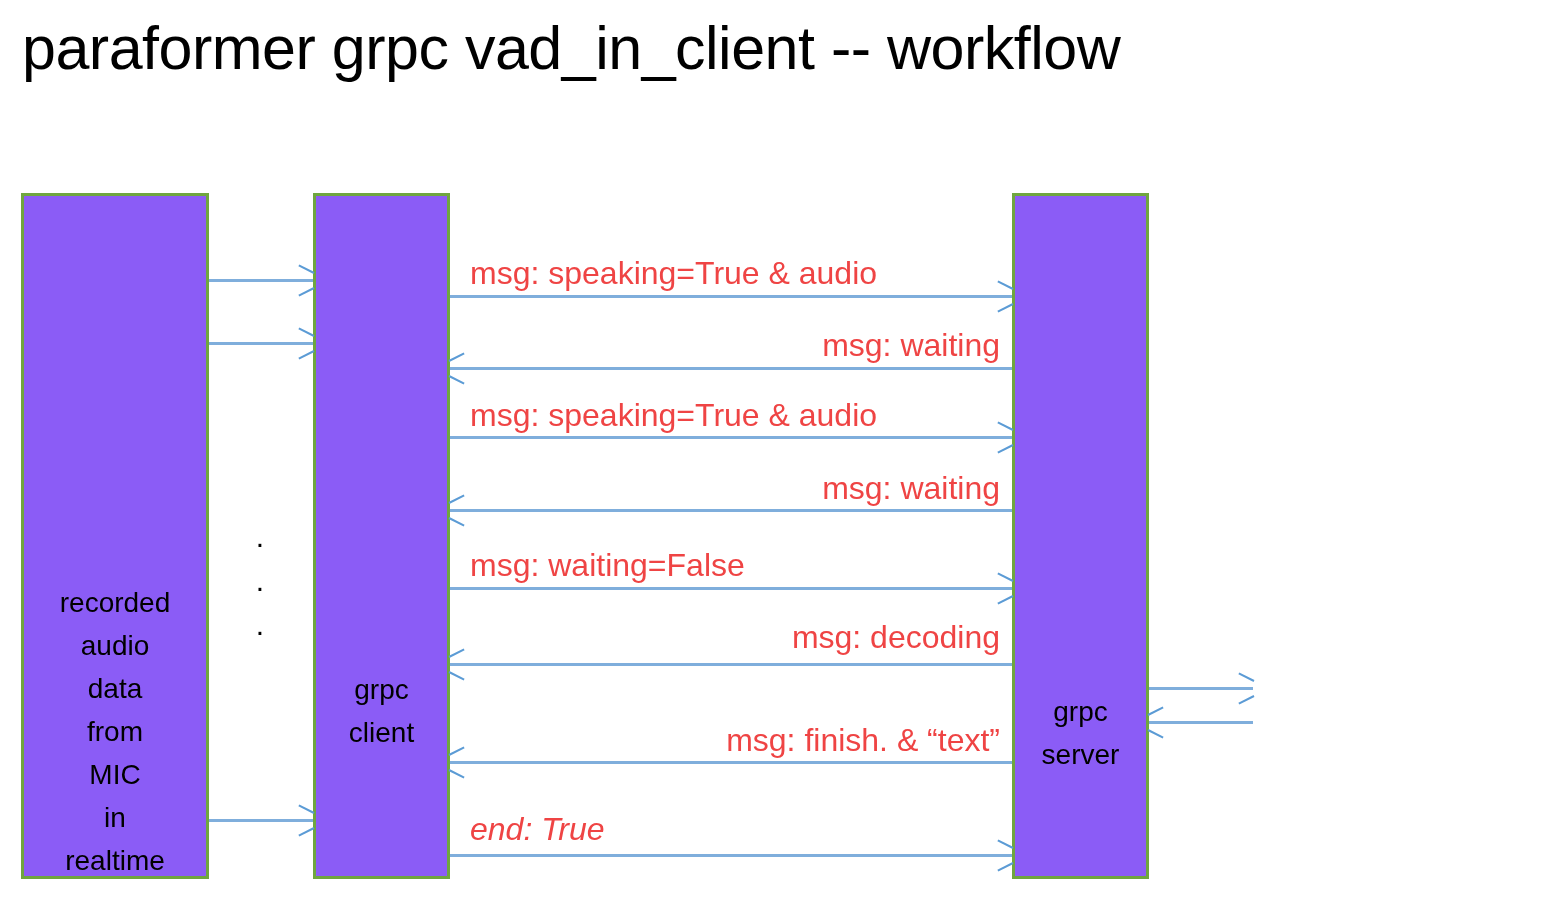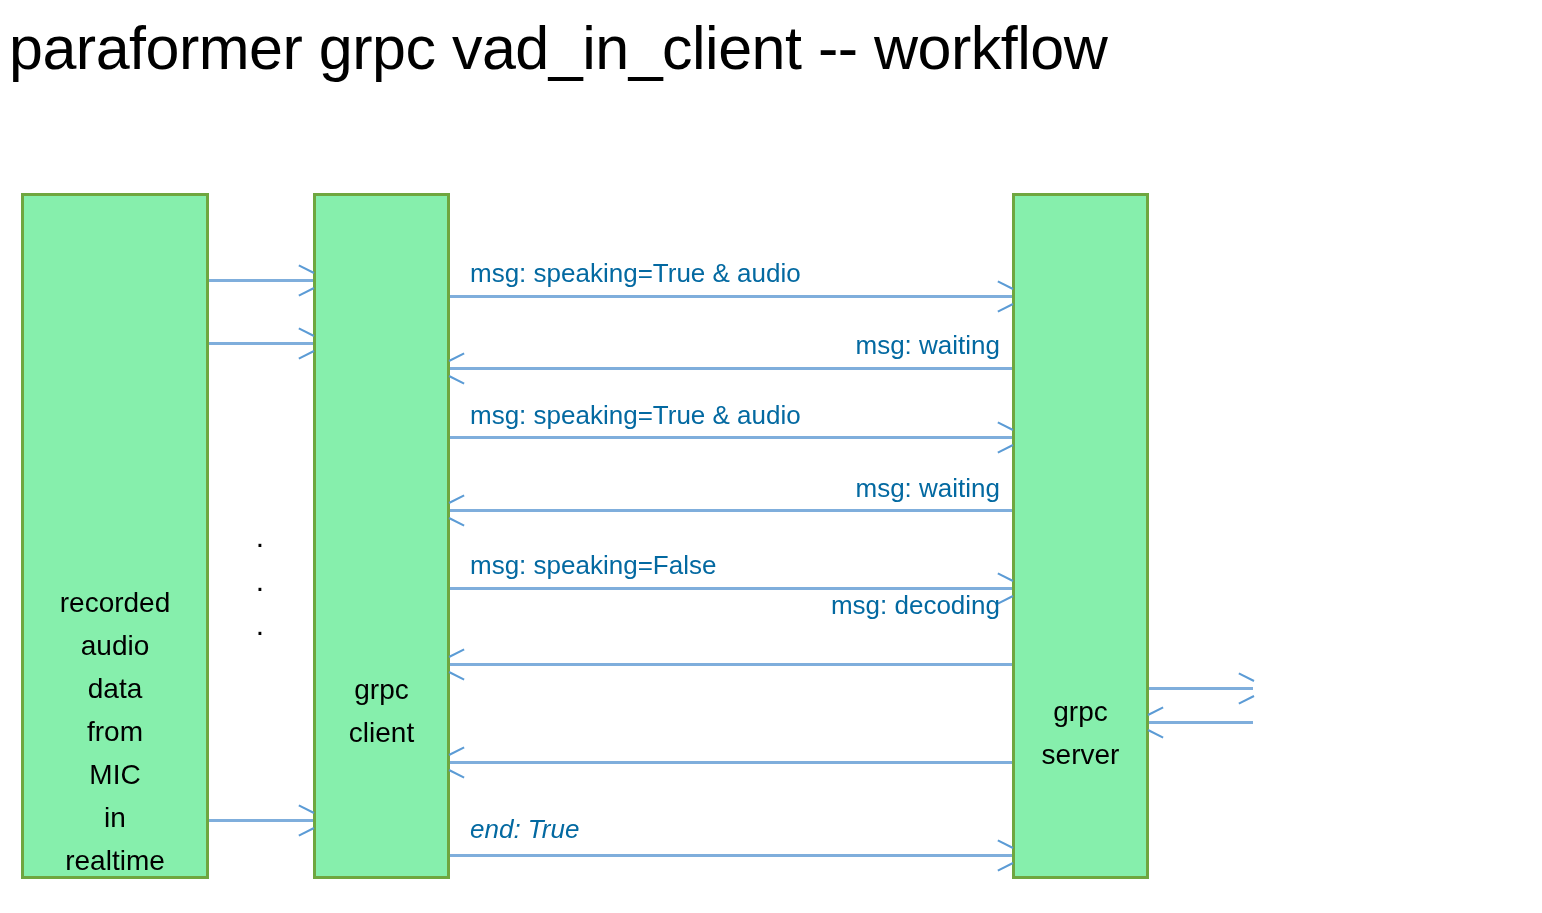--- a/index.html
+++ b/index.html
@@ -13,33 +13,33 @@
   }
   #canvas {
     position: relative;
     width: 1542px;
     height: 913px;
     background: #ffffff;
     overflow: hidden;
   }
   #diagram-title {
     position: absolute;
-    left: 9px;
+    left: 22px;
     top: 18px;
     font-size: 61px;
     line-height: 1.0;
     letter-spacing: -0.5px;
     color: #000000;
     white-space: nowrap;
   }
   .lane-box {
     position: absolute;
     box-sizing: border-box;
     border: 3px solid #6FA63F;
-    background: #86efac;
+    background: #8b5cf6;
   }
   .lane-label {
     position: absolute;
     left: 0;
     right: 0;
     text-align: center;
     font-size: 28px;
     line-height: 43px;
     color: #000000;
     white-space: pre-line;
@@ -100,23 +100,23 @@
   }
   .arrow.to-left::after {
     left: -1px;
     top: 8px;
     transform: rotate(27deg);
     transform-origin: left center;
   }
 
   .msg-label {
     position: absolute;
-    font-size: 26px;
+    font-size: 32px;
     line-height: 34px;
-    color: #0369a1;
+    color: #ef4444;
     white-space: nowrap;
   }
   .msg-label.align-left  { left: 470px; }
   .msg-label.align-right { right: 542px; text-align: left; }
 </style>
 </head>
 <body>
 
 <div id="canvas">
 
@@ -159,26 +159,27 @@
   <div class="arrow to-left" style="left:450px; top:367px; width:562px;"></div>
   <div class="msg-label align-right" style="top:328px;">msg: waiting</div>
 
   <div class="arrow to-right" style="left:450px; top:436px; width:562px;"></div>
   <div class="msg-label align-left" style="top:398px;">msg: speaking=True &amp; audio</div>
 
   <div class="arrow to-left" style="left:450px; top:509px; width:562px;"></div>
   <div class="msg-label align-right" style="top:471px;">msg: waiting</div>
 
   <div class="arrow to-right" style="left:450px; top:587px; width:562px;"></div>
-  <div class="msg-label align-left" style="top:548px;">msg: speaking=False</div>
+  <div class="msg-label align-left" style="top:548px;">msg: waiting=False</div>
 
   <div class="arrow to-left" style="left:450px; top:663px; width:562px;"></div>
-  <div class="msg-label align-right" style="top:588px;">msg: decoding</div>
+  <div class="msg-label align-right" style="top:620px;">msg: decoding</div>
 
   <div class="arrow to-left" style="left:450px; top:761px; width:562px;"></div>
+  <div class="msg-label align-right" style="top:723px;">msg: finish. &amp;  “text”</div>
 
   <div class="arrow to-right" style="left:450px; top:854px; width:562px;"></div>
   <div class="msg-label align-left" style="top:812px;font-style:italic;">end: True</div>
 
   <div class="arrow to-right" style="left:1149px; top:687px; width:104px;"></div>
   <div class="arrow to-left" style="left:1149px; top:721px; width:104px;"></div>
 
 </div>
 
 </body></html>

